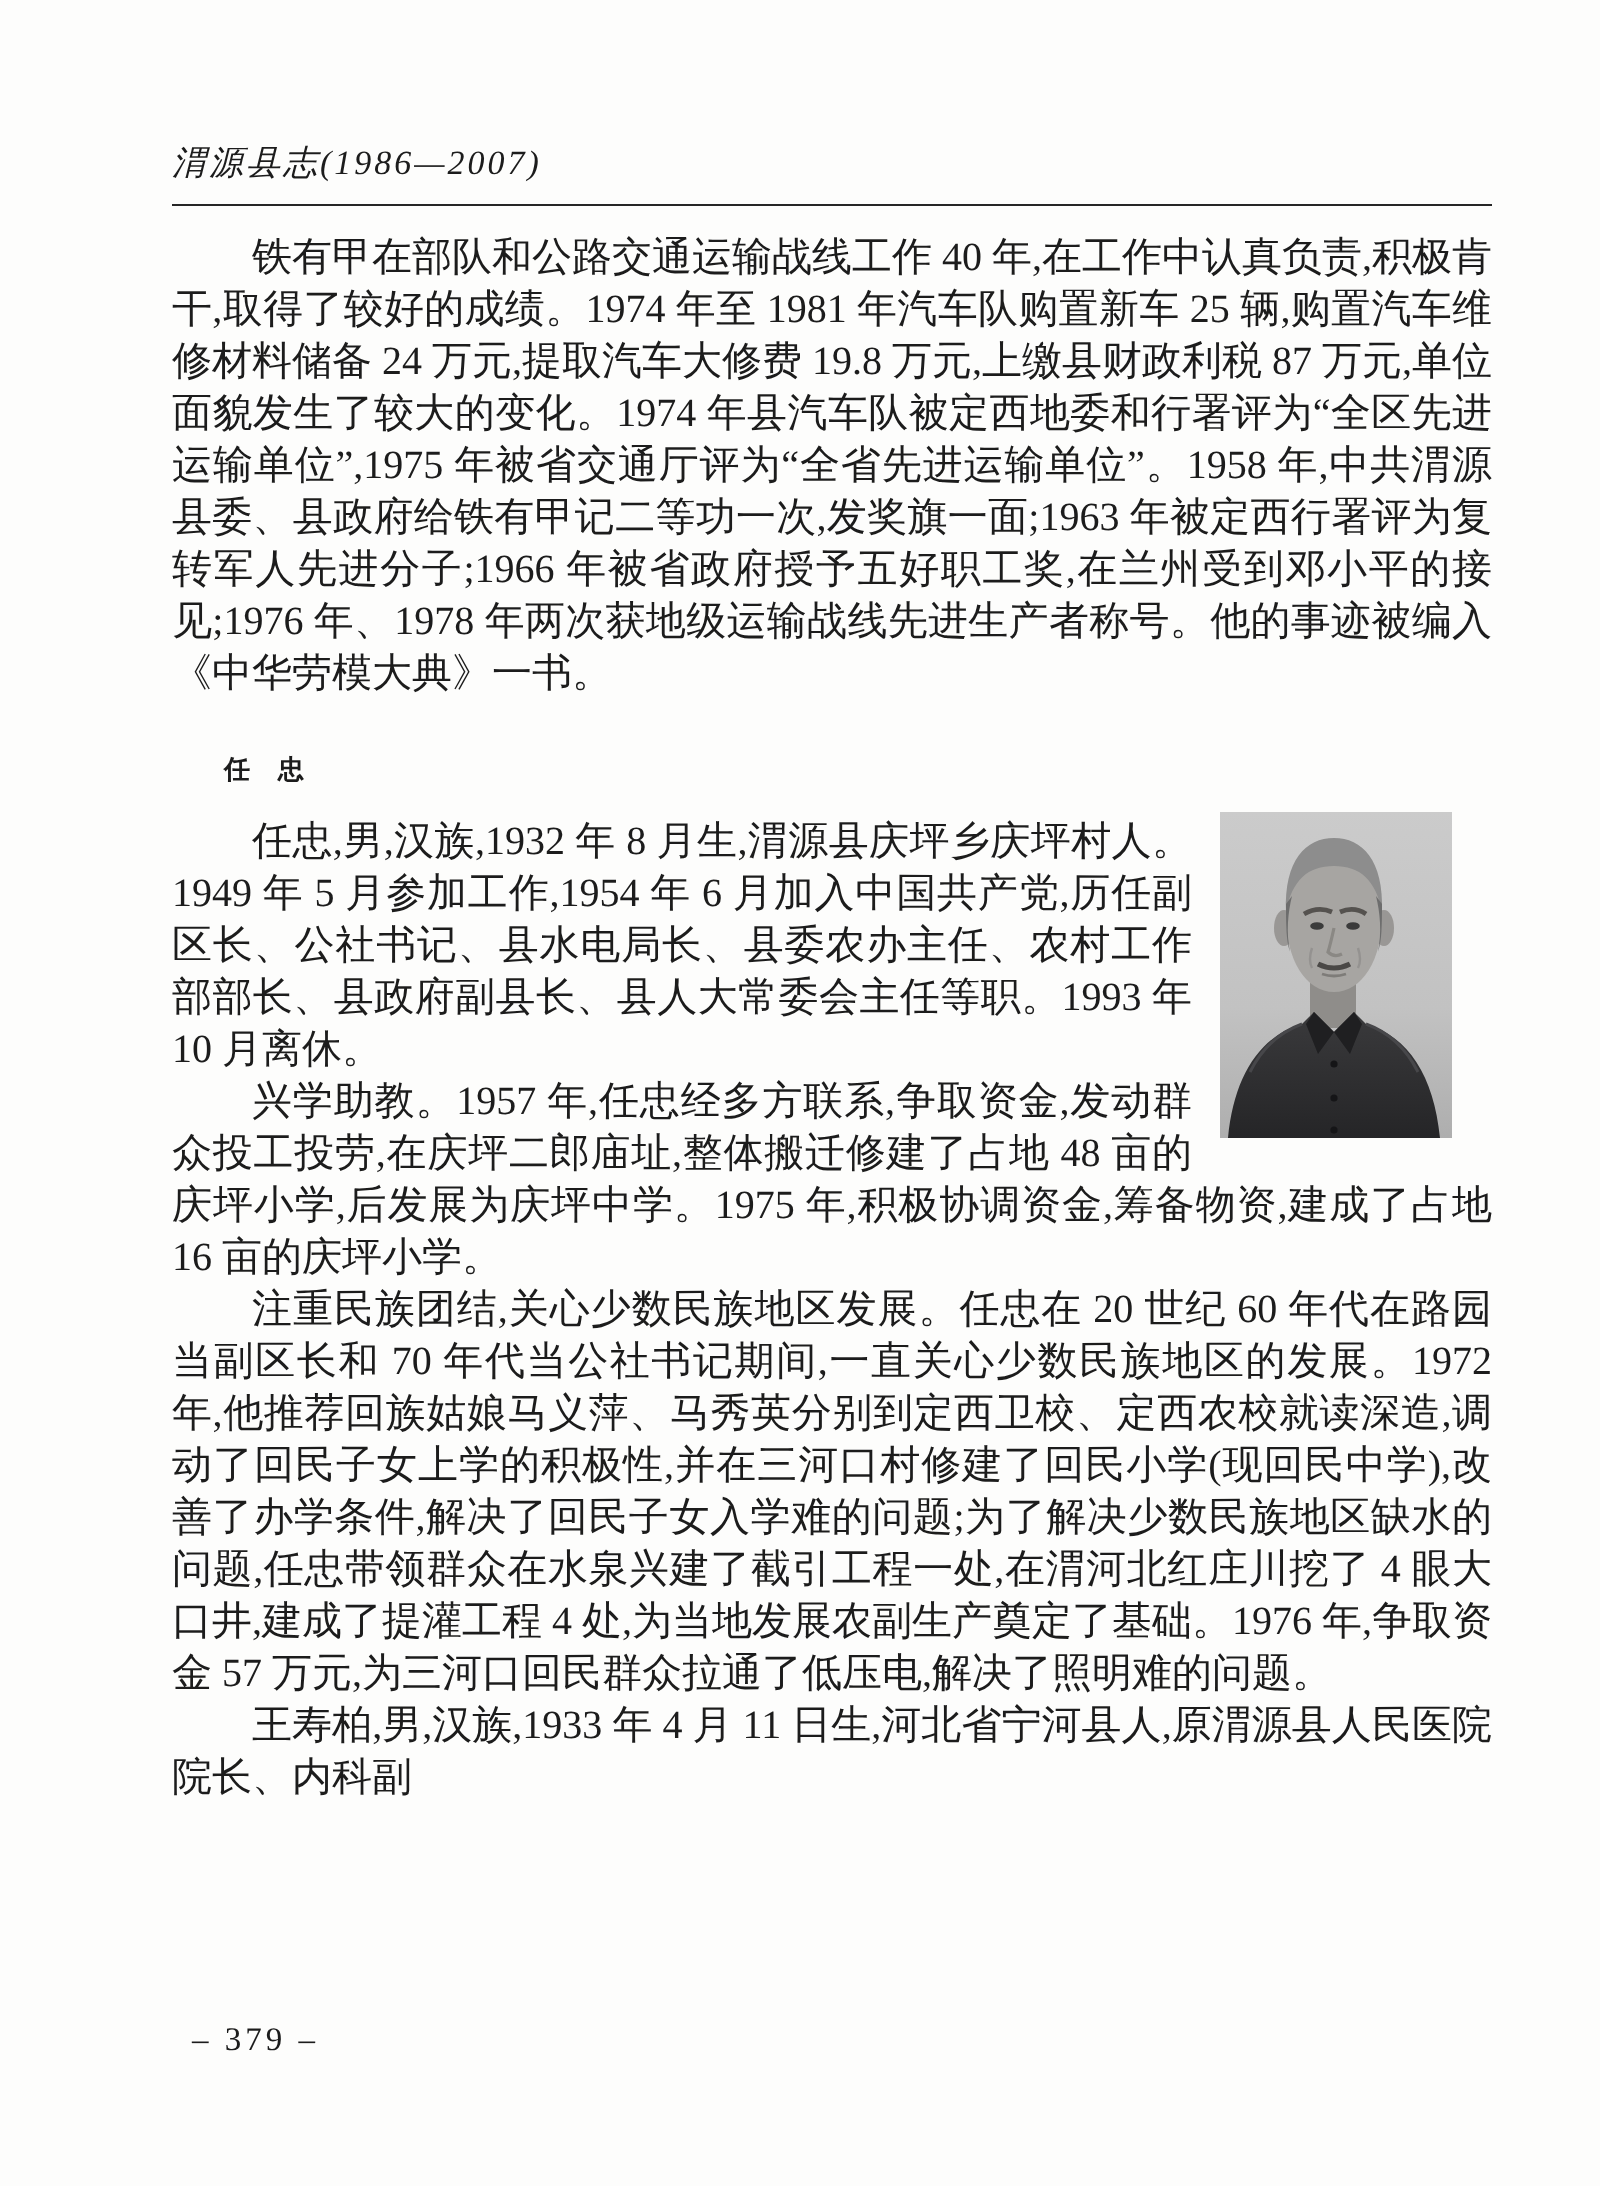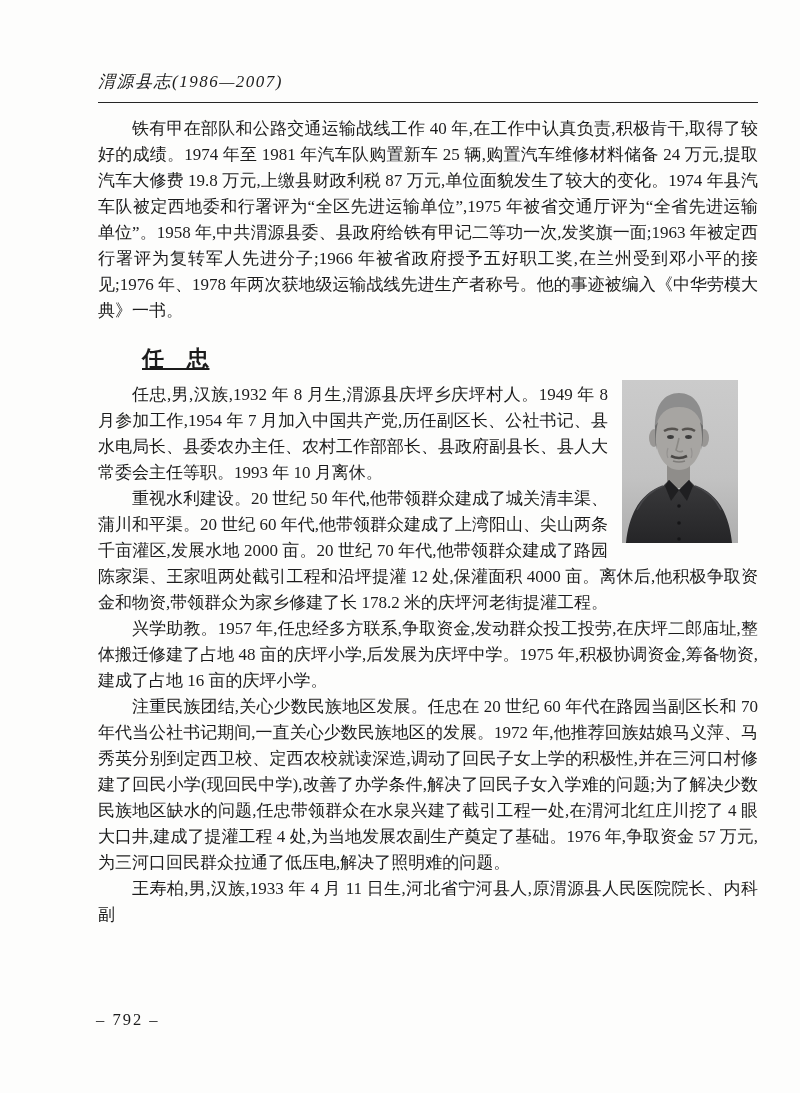--- a/index.html
+++ b/index.html
@@ -5,48 +5,47 @@
   html,body{margin:0;padding:0;background:#ffffff;}
   .page{
     position:relative;
     width:800px;height:1093px;
     background:#fdfdfc;
     color:#1c1c1c;
     font-family:"Liberation Serif","DejaVu Serif",serif;
     overflow:hidden;
   }
   .content{
-    position:absolute;left:98px;top:0;width:660px;
+    position:absolute;left:86px;top:0;width:660px;
   }
   .running-head{
     margin-top:70px;
     font-style:italic;
     font-size:17px;
     letter-spacing:1.5px;
   }
   .header-rule{
     height:1px;background:#262626;margin-top:9px;
   }
   .body-text{margin-top:13px;}
   .body-text p{
     margin:0;
-    font-size:17px;
+    font-size:20px;
     line-height:26px;
     text-align:justify;
     text-indent:2em;
   }
   h2.person-heading{
     margin:22px 0 10px 0;
     font-family:"Liberation Sans","DejaVu Sans",sans-serif;
-    font-size:22px;
+    font-size:13px;
     font-weight:700;
     line-height:26px;
     text-indent:2em;
     letter-spacing:0.5px;
-    text-decoration:underline;
   }
   .portrait{
     float:right;
     width:116px;height:163px;
     margin:-2px 20px 10px 14px;
   }
   .portrait svg{display:block;width:116px;height:163px;}
   .page-number{
     position:absolute;
     left:96px;top:1010px;
@@ -118,27 +117,26 @@
             <path d="M67,100 L57,110 L65,121 L71,106 Z" fill="#1f1f21"></path>
             <path d="M41,106 C30,110 21,118 15,130" stroke="#47474a" stroke-width="1.5" fill="none"></path>
             <path d="M73,106 C84,110 93,118 99,130" stroke="#47474a" stroke-width="1.5" fill="none"></path>
 
             <circle cx="57" cy="126" r="1.8" fill="#151517"></circle>
             <circle cx="57" cy="143" r="1.8" fill="#151517"></circle>
             <circle cx="57" cy="159" r="1.8" fill="#151517"></circle>
           </svg>
         </div>
 
-        <p>任忠,男,汉族,1932 年 8 月生,渭源县庆坪乡庆坪村人。1949 年 8 月参加工作,1954 年 7 月加入中国共产党,历任副区长、公社书记、县水电局长、县委农办主任、农村工作部部长、县政府副县长、县人大常委会主任等职。1993 年 10 月离休。</p>
-        <p>重视水利建设。20 世纪 50 年代,他带领群众建成了城关清丰渠、蒲川和平渠。20 世纪 60 年代,他带领群众建成了上湾阳山、尖山两条千亩灌区,发展水地 2000 亩。20 世纪 70 年代,他带领群众建成了路园陈家渠、王家咀两处截引工程和沿坪提灌 12 处,保灌面积 4000 亩。离休后,他积极争取资金和物资,带领群众为家乡修建了长 178.2 米的庆坪河老街提灌工程。</p>
+        <p>任忠,男,汉族,1932 年 8 月生,渭源县庆坪乡庆坪村人。1949 年 5 月参加工作,1954 年 6 月加入中国共产党,历任副区长、公社书记、县水电局长、县委农办主任、农村工作部部长、县政府副县长、县人大常委会主任等职。1993 年 10 月离休。</p>
         <p>兴学助教。1957 年,任忠经多方联系,争取资金,发动群众投工投劳,在庆坪二郎庙址,整体搬迁修建了占地 48 亩的庆坪小学,后发展为庆坪中学。1975 年,积极协调资金,筹备物资,建成了占地 16 亩的庆坪小学。</p>
         <p>注重民族团结,关心少数民族地区发展。任忠在 20 世纪 60 年代在路园当副区长和 70 年代当公社书记期间,一直关心少数民族地区的发展。1972 年,他推荐回族姑娘马义萍、马秀英分别到定西卫校、定西农校就读深造,调动了回民子女上学的积极性,并在三河口村修建了回民小学(现回民中学),改善了办学条件,解决了回民子女入学难的问题;为了解决少数民族地区缺水的问题,任忠带领群众在水泉兴建了截引工程一处,在渭河北红庄川挖了 4 眼大口井,建成了提灌工程 4 处,为当地发展农副生产奠定了基础。1976 年,争取资金 57 万元,为三河口回民群众拉通了低压电,解决了照明难的问题。</p>
       </section>
 
       <section>
         <p>王寿柏,男,汉族,1933 年 4 月 11 日生,河北省宁河县人,原渭源县人民医院院长、内科副</p>
       </section>
 
     </main>
   </div>
 
-  <div class="page-number">– 792 –</div>
+  <div class="page-number">– 379 –</div>
 </div>
 
 </body></html>

